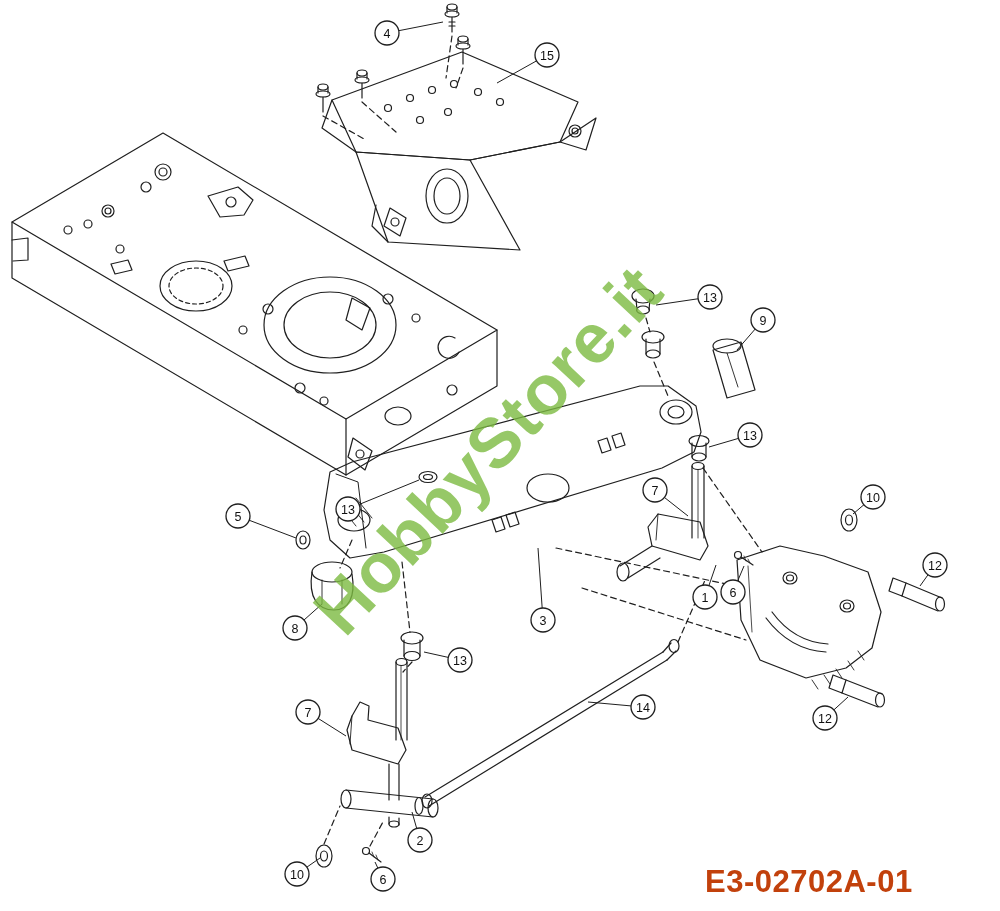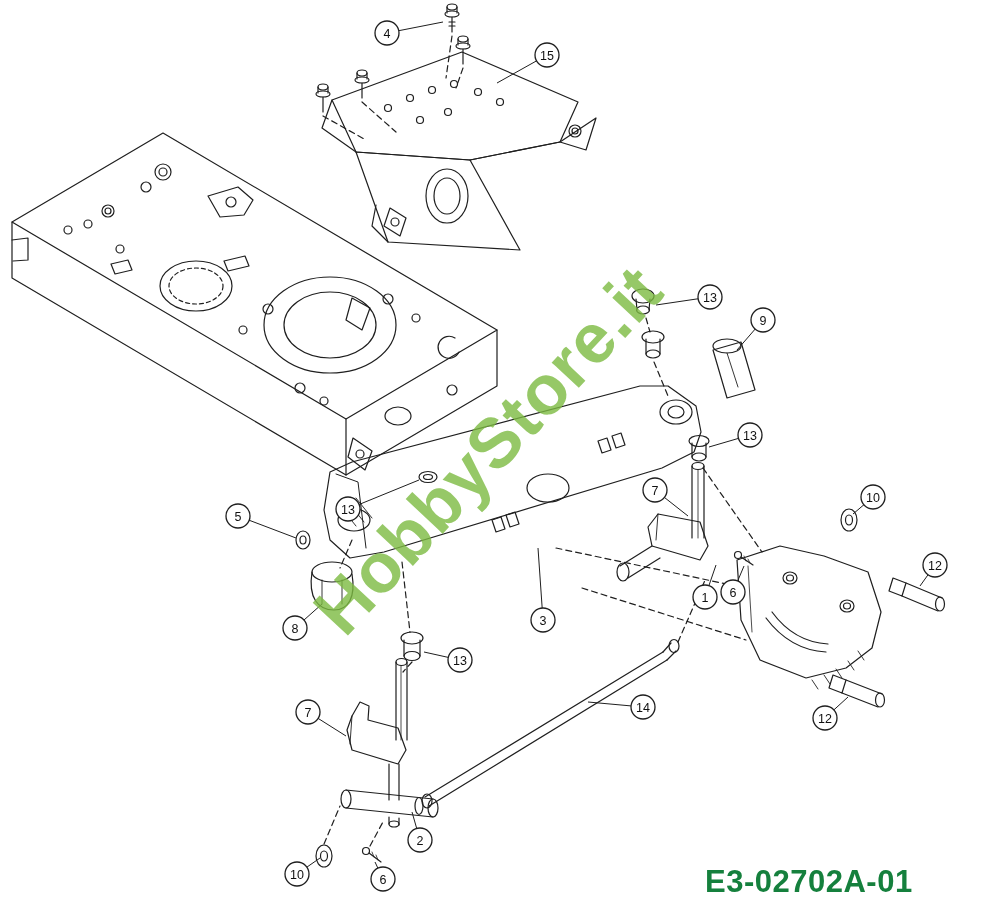--- a/index.html
+++ b/index.html
@@ -10,21 +10,21 @@
   .stage svg{position:absolute;left:0;top:0;}
   .watermark{
     position:absolute;left:178px;top:405px;width:620px;height:90px;
     display:flex;align-items:center;justify-content:center;
     transform:rotate(-47deg);
     font-size:70px;font-weight:bold;letter-spacing:1px;
     opacity:.8;pointer-events:none;white-space:nowrap;
   }
   .part-code{
     position:absolute;left:705px;top:864px;
-    font-size:31px;font-weight:bold;color:#15803d;
+    font-size:31px;font-weight:bold;color:#c2410c;
     letter-spacing:.5px;white-space:nowrap;
   }
 </style>
 </head>
 <body>
 
 <div class="stage">
 
   <svg width="1000" height="911" viewBox="0 0 1000 911">
     <g stroke="#1f1f1f" fill="none" stroke-width="1.2" stroke-linejoin="round" stroke-linecap="round">

